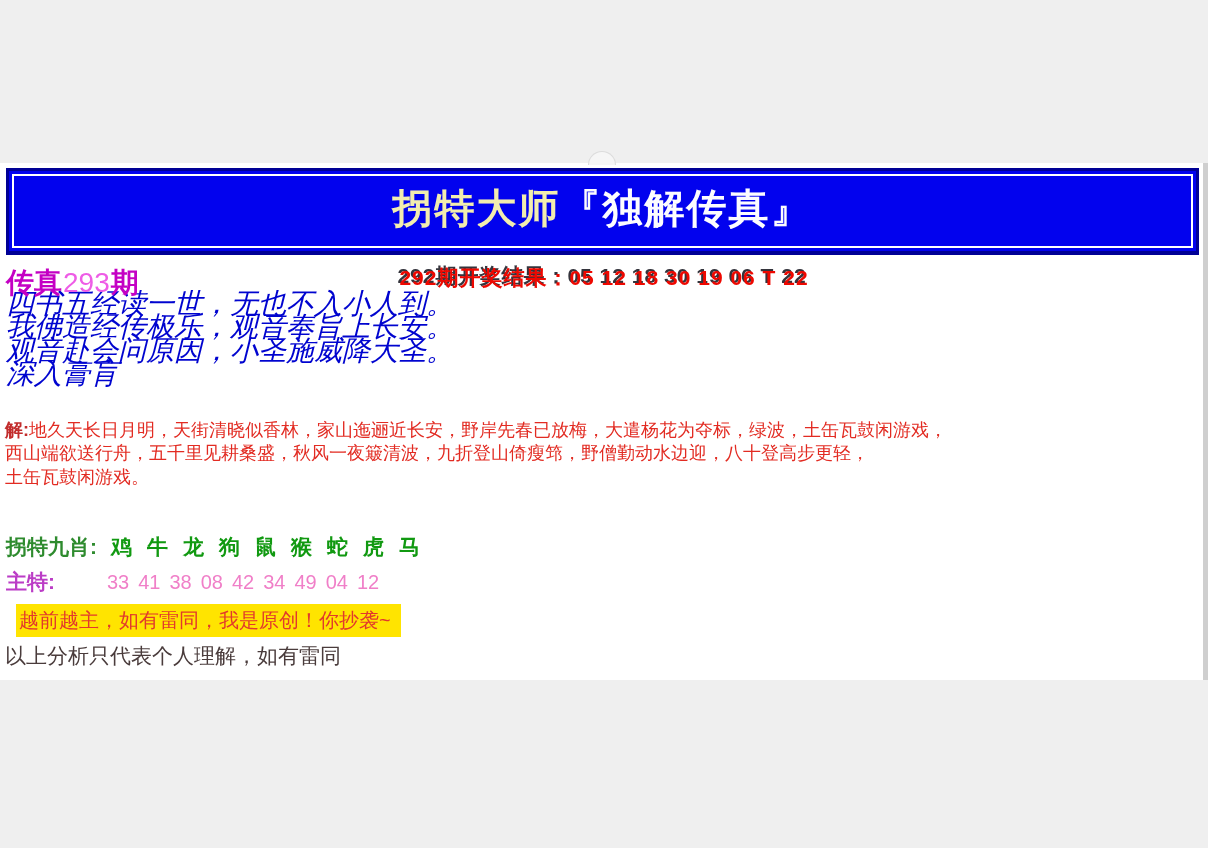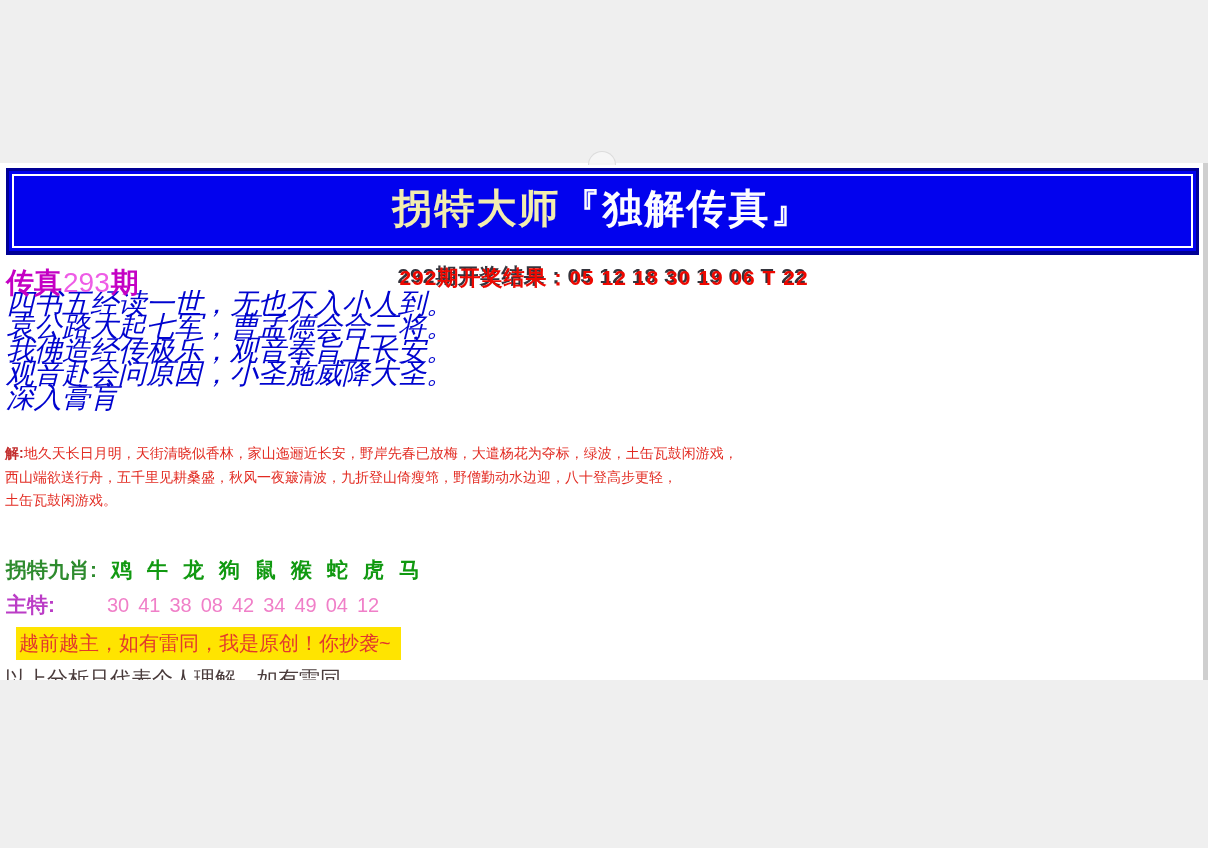--- a/index.html
+++ b/index.html
@@ -116,21 +116,21 @@
     font-size:28px;
     line-height:23.4px;
     color:var(--poem_blue);
     white-space:nowrap;
     font-style:italic;
   }
   .analysis{
     margin:33px 0 0 5px;
   }
   .ana-line{
-    font-size:14px;
+    font-size:18px;
     line-height:23.7px;
     color:var(--analysis_red);
     white-space:nowrap;
   }
   .ana-label{
     font-weight:bold;
     color:var(--analysis_label_red);
   }
   .zodiac-row{
     margin:43px 0 0 6px;
@@ -195,40 +195,39 @@
 
   <div class="header-row">
     <div class="issue">
       <span>传真</span><span class="issue-num">293</span><span>期</span>
     </div>
     <div class="result">292期开奖结果：05 12 18 30 19 06 T 22</div>
   </div>
 
   <div class="poem">
       <div class="poem-line">四书五经读一世，无也不入小人到。</div>
-      <div class="poem-line">袁公路大起七军，曹孟德会合三将。</div>
       <div class="poem-line">我佛造经传极乐，观音奉旨上长安。</div>
       <div class="poem-line">观音赴会问原因，小圣施威降大圣。</div>
       <div class="poem-line">深入膏肓</div>
     </div>
 
   <div class="analysis">
     <div class="ana-line">
       <span class="ana-label">解:</span><span>地久天长日月明，天街清晓似香林，家山迤逦近长安，野岸先春已放梅，大遣杨花为夺标，绿波，土缶瓦鼓闲游戏，</span>
     </div>
     <div class="ana-line">西山端欲送行舟，五千里见耕桑盛，秋风一夜簸清波，九折登山倚瘦筇，野僧勤动水边迎，八十登高步更轻，</div>
     <div class="ana-line">土缶瓦鼓闲游戏。</div>
   </div>
 
   <div class="zodiac-row">
     <span class="zodiac-label">拐特九肖:</span><span><span class="zodiac-animal">鸡</span><span class="zodiac-animal">牛</span><span class="zodiac-animal">龙</span><span class="zodiac-animal">狗</span><span class="zodiac-animal">鼠</span><span class="zodiac-animal">猴</span><span class="zodiac-animal">蛇</span><span class="zodiac-animal">虎</span><span class="zodiac-animal">马</span></span>
   </div>
 
   <div class="special-row">
-    <span class="special-label">主特:</span><span><span class="special-num">30</span><span class="special-num">41</span><span class="special-num">38</span><span class="special-num">08</span><span class="special-num">42</span><span class="special-num">34</span><span class="special-num">49</span><span class="special-num">04</span><span class="special-num">12</span></span>
+    <span class="special-label">主特:</span><span><span class="special-num">33</span><span class="special-num">41</span><span class="special-num">38</span><span class="special-num">08</span><span class="special-num">42</span><span class="special-num">34</span><span class="special-num">49</span><span class="special-num">04</span><span class="special-num">12</span></span>
   </div>
 
   <div class="notice-row">
     <span class="notice">越前越主，如有雷同，我是原创！你抄袭~</span>
   </div>
 
   <div class="disclaimer">以上分析只代表个人理解，如有雷同</div>
 
   <div class="scroll-strip"></div>
 </div>

